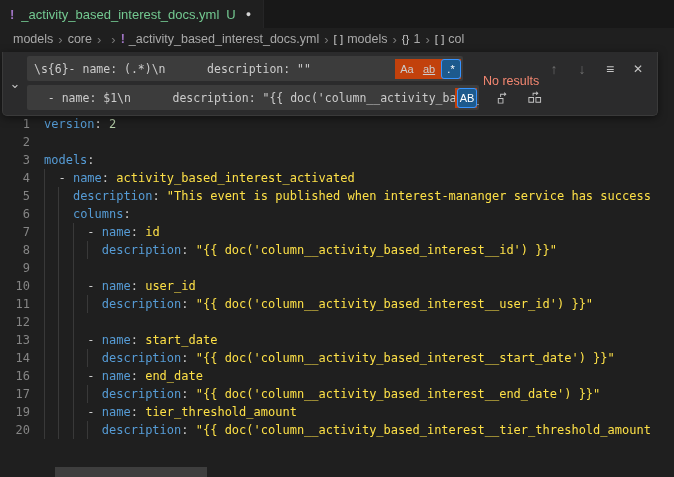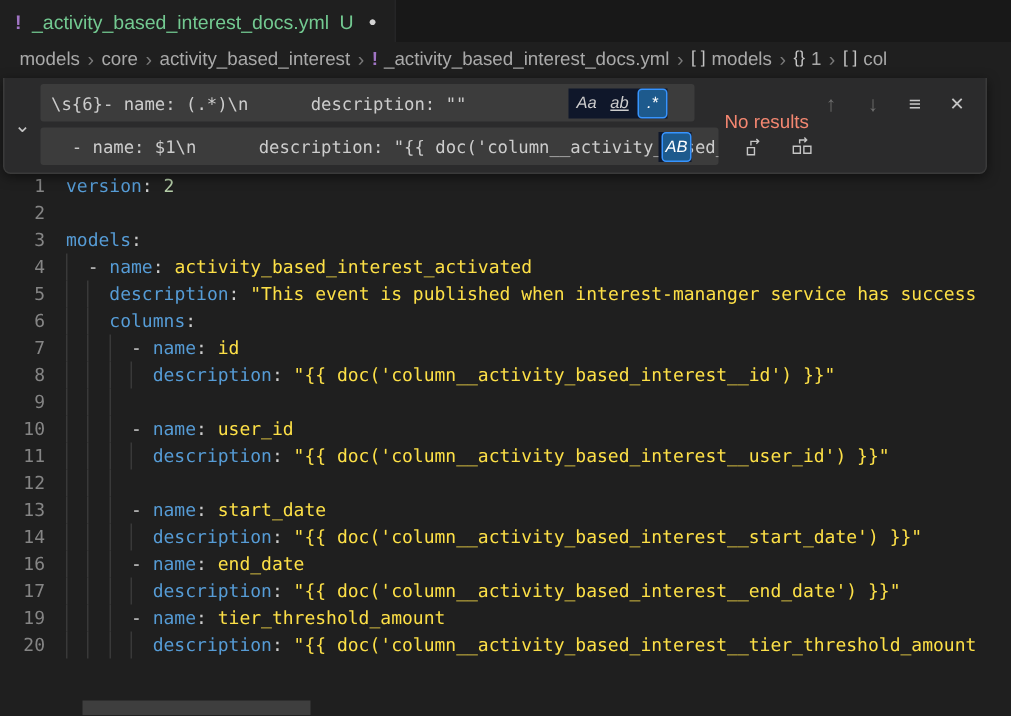--- a/index.html
+++ b/index.html
@@ -65,22 +65,22 @@
   .frow { display: flex; align-items: center; height: 25px; }
   .input {
     background: #3c3c3c; border-radius: 2px; height: 25px; display: flex; align-items: center;
     color: #cccccc; font-family: "DejaVu Sans Mono", monospace; font-size: 11.5px;
     padding-left: 7px; overflow: hidden; position: relative;
   }
   .find-input { width: 436px; }
   .replace-input { width: 452px; }
   .input .val { white-space: pre; }
   .opts {
-    position: absolute; right: 18px; top: 50%; transform: translateY(-50%);
-    display: flex; gap: 2px; background: #0f172a; padding-left: 2px; font-style: italic;
+    position: absolute; right: 2px; top: 50%; transform: translateY(-50%);
+    display: flex; gap: 2px; background: #c2410c; padding-left: 2px;
   }
   .opt {
     width: 20px; height: 20px; display: flex; align-items: center; justify-content: center;
     border-radius: 3px; font-size: 11px; color: #cccccc; cursor: pointer;
     font-family: "Liberation Sans", sans-serif;
   }
   .opt.underline { text-decoration: underline; }
   .opt.active { background: #1d5a8d; border: 1px solid #3794ff; color: #ffffff; }
   .results { color: #f48771; font-size: 12.5px; margin-left: 20px; white-space: nowrap; margin-top: 24px; }
   .fw-actions { margin-left: auto; display: flex; align-items: center; gap: 6px; }
@@ -105,23 +105,20 @@
 
 <div class="breadcrumbs" id="breadcrumb-items">
     <span class="bc-item">
       <span>models</span>
     </span>
     <span class="bc-sep">›</span>
     <span class="bc-item">
       <span>core</span>
     </span>
     <span class="bc-sep">›</span>
-    <span class="bc-item">
-      <span>activity_based_interest</span>
-    </span>
     <span class="bc-sep">›</span>
     <span class="bc-item">
       <span class="bc-icon yaml_file">!</span>
       <span>_activity_based_interest_docs.yml</span>
     </span>
     <span class="bc-sep">›</span>
     <span class="bc-item">
       <span class="bc-icon symbol_array">[ ]</span>
       <span>models</span>
     </span>

